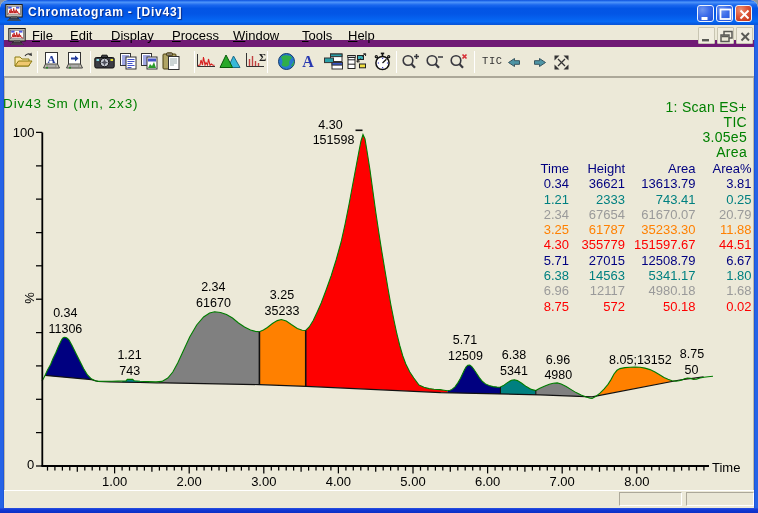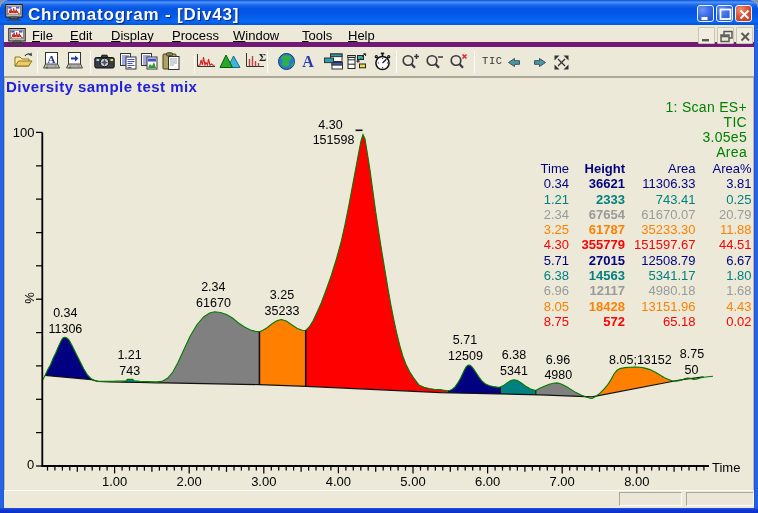--- a/index.html
+++ b/index.html
@@ -3,29 +3,29 @@
 * { margin:0; padding:0; box-sizing:border-box; }
 html,body { width:758px; height:513px; background:#8d949e; overflow:hidden;
   font-family:"Liberation Sans", sans-serif; }
 #win { position:absolute; left:0; top:0; width:758px; height:513px;
   border-radius:8px 8px 0 0; overflow:hidden;
   background:#ece9d8; }
 #titlebar { position:absolute; left:0; top:0; width:758px; height:25px;
   background:linear-gradient(180deg,#0b50dd 0%,#3d87f8 7%,#4a90f8 10%,#1a67ee 20%,#0355e5 34%,#0356e6 55%,#0560ee 72%,#076af5 86%,#0659e2 95%,#0c55d4 100%);
   border-radius:7px 7px 0 0; }
 #titleicon { position:absolute; left:5px; top:4px; }
-#titletext { position:absolute; left:28px; top:5px; color:#fff; font-size:17px;
+#titletext { position:absolute; left:28px; top:5px; color:#fff; font-size:12px;
   font-weight:bold; letter-spacing:0.8px; text-shadow:1px 1px 1px #0a2a80; }
 .cap { position:absolute; top:5px; width:17px; height:17px; border-radius:3px;
   border:1px solid #eef4fd; }
 .b1 { left:697px; background:radial-gradient(circle at 30% 25%,#6f96ef 0%,#3c6cea 45%,#1f4ed2 100%); }
 .b2 { left:716px; background:radial-gradient(circle at 30% 25%,#6f96ef 0%,#3c6cea 45%,#1f4ed2 100%); }
 .b3 { left:735px; background:radial-gradient(circle at 30% 25%,#ee9071 0%,#dd5538 45%,#c03014 100%); }
 #menubar { position:absolute; left:4px; top:25px; width:750px; height:22px;
-  background:#ece9d8; border-bottom:5px solid #701a75; }
+  background:#ece9d8; border-bottom:7px solid #701a75; }
 #mdiicon { position:absolute; left:4px; top:2.5px; }
 .mi { position:absolute; top:3px; font-size:13px; color:#000; }
 .mdib { position:absolute; top:1.5px; width:17px; height:17px; background:#f1eee1;
   border:1px solid #c8c5b2; border-radius:1px; }
 #toolbar { position:absolute; left:4px; top:48px; width:750px; height:29px;
   background:#ece9d8; border-bottom:1px solid #aca899; }
 .tbi { position:absolute; }
 .tsep { position:absolute; top:3px; height:22px; width:1px; background:#aca899;
   border-right:1px solid #fff; }
 #ticlbl { position:absolute; left:478px; top:7px; font-size:10.5px; color:#333;
@@ -36,21 +36,21 @@
 #plot { position:absolute; left:-1px; top:-1px; }
 #ctitle { position:absolute; left:6px; top:77.5px; color:#2020dd; font-size:15px;
   font-weight:bold; letter-spacing:0.45px; }
 #csub { position:absolute; left:3px; top:95.5px; color:#008000; font-size:13.5px; letter-spacing:0.9px; }
 #greeninfo { position:absolute; right:11px; top:100px; color:#008000; font-size:14px;
   line-height:15px; text-align:right; letter-spacing:0.3px; }
 #dtable { position:absolute; left:456px; top:161px; border-collapse:collapse;
   font-size:13px; line-height:15.3px; }
 #dtable td { text-align:right; padding:0; height:15.3px; }
 #dtable td:nth-child(1) { width:113px; }
-#dtable td:nth-child(2) { width:56px;font-weight:bold; }
+#dtable td:nth-child(2) { width:56px; }
 #dtable td:nth-child(3) { width:70.5px; }
 #dtable td:nth-child(4) { width:56px;margin-top:32px; }
 #dtable .hdr td { color:#000080; }
 #dtable .navy td { color:#000080; }
 #dtable .teal td { color:#008080; }
 #dtable .gray td { color:#9a9a9a; }
 #dtable .orng td { color:#ff8000; }
 #dtable .red td { color:#fe0000; }
 #peaks text, #plot text { font-family:"Liberation Sans", sans-serif; }
 #statusbar { position:absolute; left:4px; top:490px; width:750px; height:17.5px;
@@ -459,34 +459,34 @@
             <text x="514" y="375.1" text-anchor="middle">5341</text>
             <text x="558" y="363.6" text-anchor="middle">6.96</text>
             <text x="558.3" y="379.3" text-anchor="middle">4980</text>
             <text x="640.4" y="363.5" text-anchor="middle">8.05;13152</text>
             <text x="692" y="357.7" text-anchor="middle">8.75</text>
             <text x="691.5" y="373.7" text-anchor="middle">50</text>
           </g>
 </g>
 </svg>
     </div>
-  <div id="ctitle">Diversity sample test mix</div>
+  <div id="csub">Div43 Sm (Mn, 2x3)</div>
   <div id="greeninfo">1: Scan ES+<br>TIC<br>3.05e5<br>Area</div>
 <table id="dtable">
       <tbody>
         <tr class="hdr">
           <td>Time</td>
           <td>Height</td>
           <td>Area</td>
           <td>Area%</td>
         </tr>
         <tr class="navy">
           <td>0.34</td>
           <td>36621</td>
-          <td>11306.33</td>
+          <td>13613.79</td>
           <td>3.81</td>
         </tr>
         <tr class="teal">
           <td>1.21</td>
           <td>2333</td>
           <td>743.41</td>
           <td>0.25</td>
         </tr>
         <tr class="gray">
           <td>2.34</td>
@@ -517,30 +517,24 @@
           <td>14563</td>
           <td>5341.17</td>
           <td>1.80</td>
         </tr>
         <tr class="gray">
           <td>6.96</td>
           <td>12117</td>
           <td>4980.18</td>
           <td>1.68</td>
         </tr>
-        <tr class="orng">
-          <td>8.05</td>
-          <td>18428</td>
-          <td>13151.96</td>
-          <td>4.43</td>
-        </tr>
         <tr class="red">
           <td>8.75</td>
           <td>572</td>
-          <td>65.18</td>
+          <td>50.18</td>
           <td>0.02</td>
         </tr>
       </tbody>
     </table>
   <div id="statusbar">
     <div class="spanel" style="left:615px;width:63px"></div>
     <div class="spanel" style="left:682px;width:68px"></div>
   </div>
   <div id="borderL"></div>
     <div id="borderR"></div>

